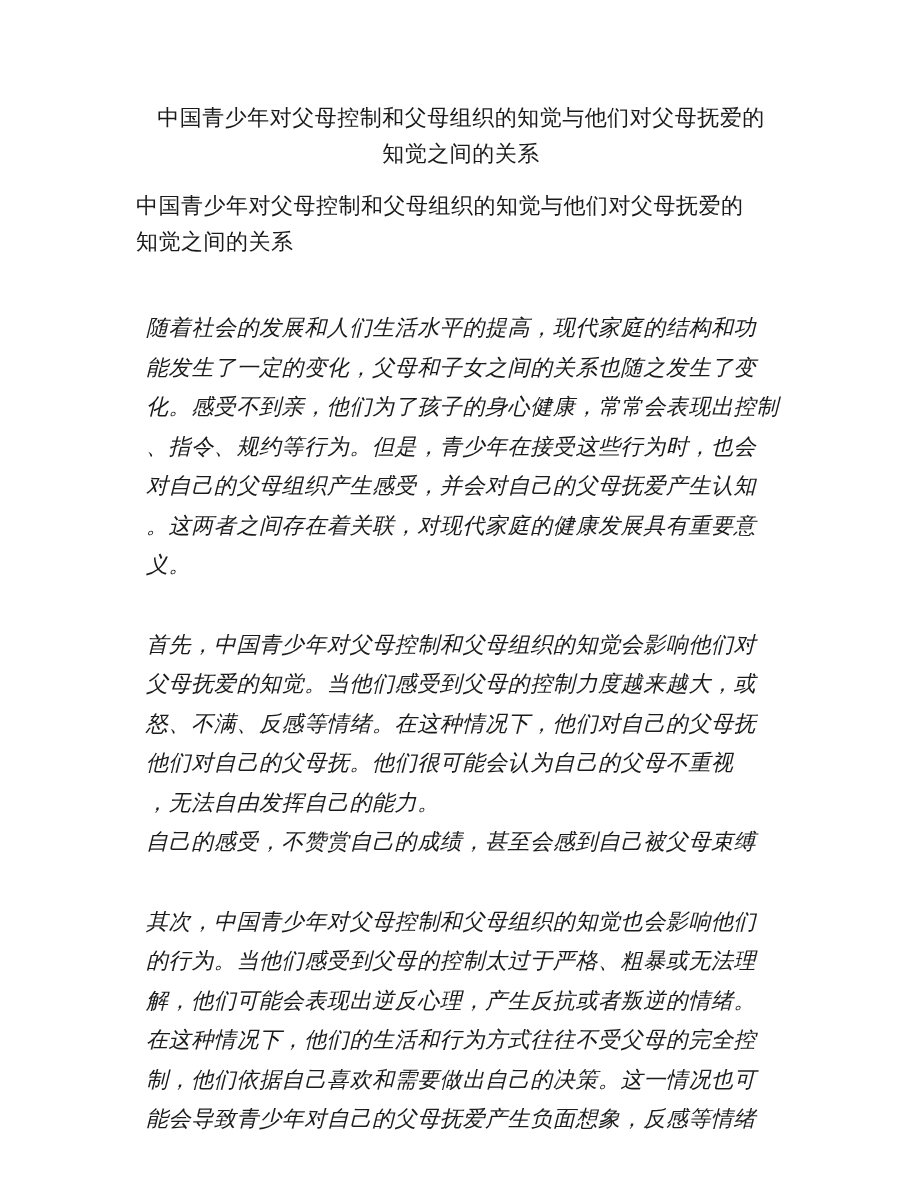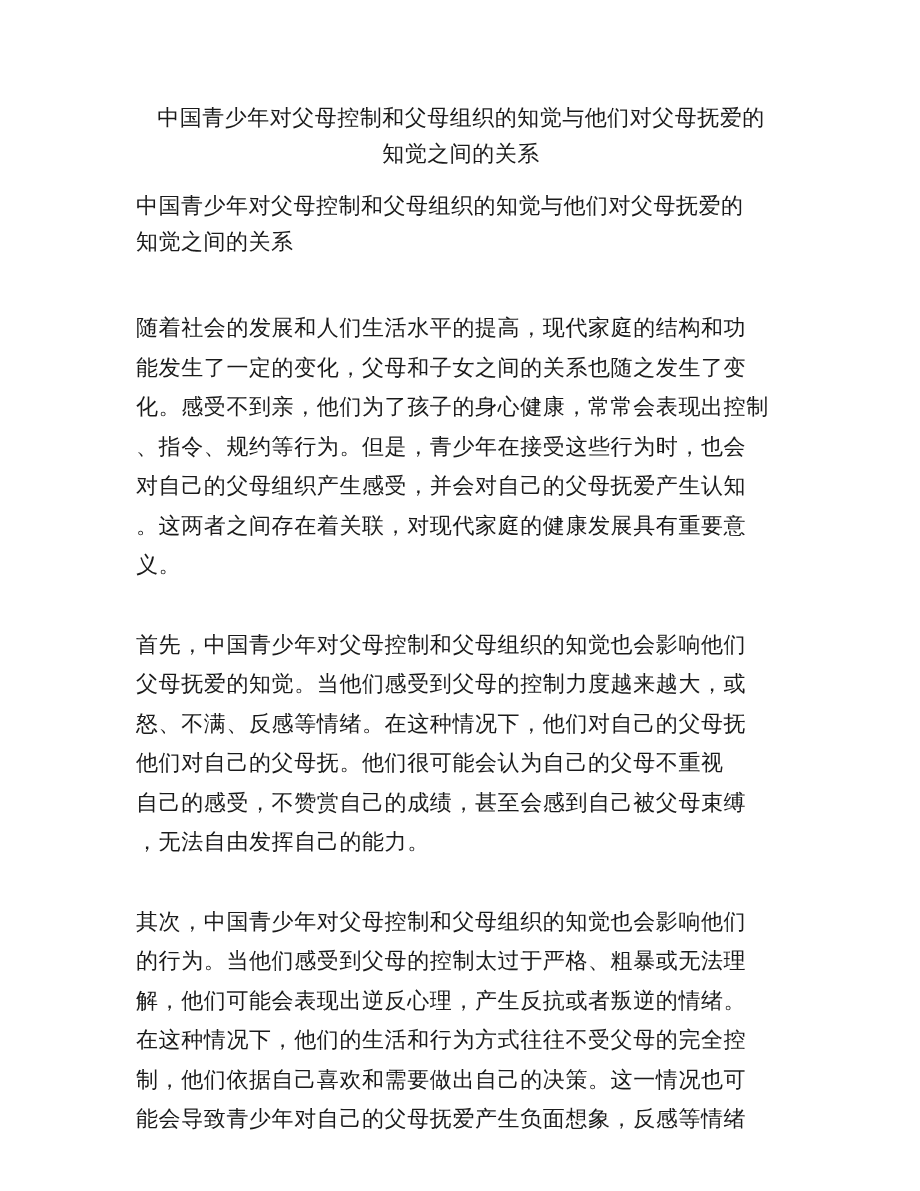--- a/index.html
+++ b/index.html
@@ -34,22 +34,23 @@
       font-size: 22px;
       line-height: 36px;
       margin: 16px 0 0 0;
       font-weight: normal;
       letter-spacing: 0.5px;
     }
     .subtitle .line { display: block; }
     .para {
       font-size: 22px;
       line-height: 39.5px;
-      margin: 0;
+      margin: 10px;
       letter-spacing: 0.6px;
+      font-style: italic;
     }
     .para .line { display: block; white-space: nowrap; }
     .para-1 { margin-top: 48px; }
     .para-2 { margin-top: 40px; }
     .para-3 { margin-top: 40px; }
   </style>
 </head>
 <body>
 
 <div class="page">
@@ -68,26 +69,26 @@
     <span class="line">随着社会的发展和人们生活水平的提高，现代家庭的结构和功</span>
     <span class="line">能发生了一定的变化，父母和子女之间的关系也随之发生了变</span>
     <span class="line">化。感受不到亲，他们为了孩子的身心健康，常常会表现出控制</span>
     <span class="line">、指令、规约等行为。但是，青少年在接受这些行为时，也会</span>
     <span class="line">对自己的父母组织产生感受，并会对自己的父母抚爱产生认知</span>
     <span class="line">。这两者之间存在着关联，对现代家庭的健康发展具有重要意</span>
     <span class="line">义。</span>
   </p>
 
   <p class="para para-2">
-    <span class="line">首先，中国青少年对父母控制和父母组织的知觉也会影响他们</span>
+    <span class="line">首先，中国青少年对父母控制和父母组织的知觉会影响他们对</span>
     <span class="line">父母抚爱的知觉。当他们感受到父母的控制力度越来越大，或</span>
     <span class="line">怒、不满、反感等情绪。在这种情况下，他们对自己的父母抚</span>
     <span class="line">他们对自己的父母抚。他们很可能会认为自己的父母不重视</span>
+    <span class="line">，无法自由发挥自己的能力。</span>
     <span class="line">自己的感受，不赞赏自己的成绩，甚至会感到自己被父母束缚</span>
-    <span class="line">，无法自由发挥自己的能力。</span>
   </p>
 
   <p class="para para-3">
     <span class="line">其次，中国青少年对父母控制和父母组织的知觉也会影响他们</span>
     <span class="line">的行为。当他们感受到父母的控制太过于严格、粗暴或无法理</span>
     <span class="line">解，他们可能会表现出逆反心理，产生反抗或者叛逆的情绪。</span>
     <span class="line">在这种情况下，他们的生活和行为方式往往不受父母的完全控</span>
     <span class="line">制，他们依据自己喜欢和需要做出自己的决策。这一情况也可</span>
     <span class="line">能会导致青少年对自己的父母抚爱产生负面想象，反感等情绪</span>
   </p>

